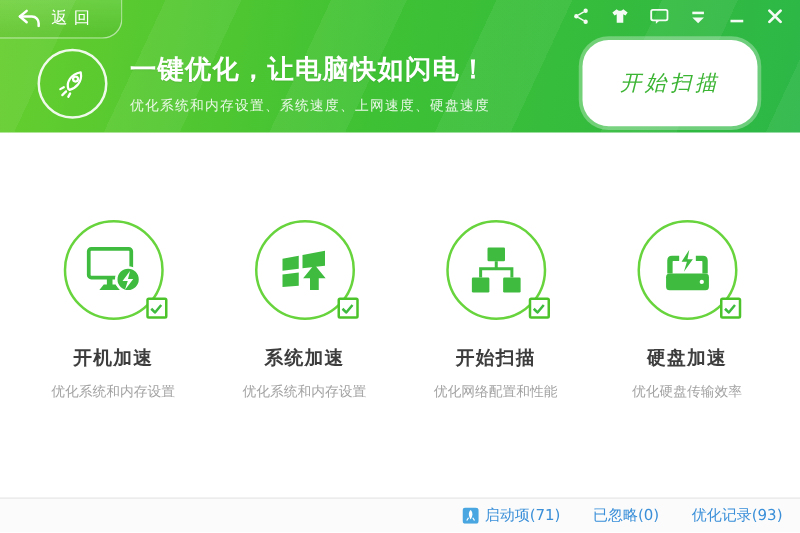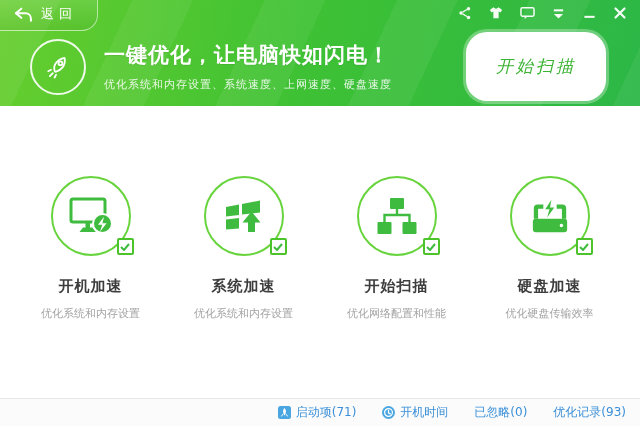--- a/index.html
+++ b/index.html
@@ -273,30 +273,20 @@
       <span style="display:flex;">
         <svg width="13" height="13" viewBox="0 0 13 13">
           <rect width="13" height="13" rx="2.5" fill="#4aa6e0"></rect>
           <path d="M6.5 2 C8.2 3.6 8.6 6.4 6.5 9.6 C4.4 6.4 4.8 3.6 6.5 2 z" fill="#fff"></path>
           <path d="M4.8 8.2 l-1.4 2.2 M8.2 8.2 l1.4 2.2" stroke="#fff" stroke-width="1"></path>
         </svg>
       </span>
       <span>启动项(71)</span>
     </span>
     <span class="slink">
-      <span style="display:flex;">
-        <svg width="13" height="13" viewBox="0 0 13 13">
-          <circle cx="6.5" cy="6.5" r="6.5" fill="#4aa6e0"></circle>
-          <circle cx="6.5" cy="6.5" r="3.9" fill="none" stroke="#fff" stroke-width="1.2"></circle>
-          <path d="M6.5 4.4 V6.8 L8.4 7.9" fill="none" stroke="#fff" stroke-width="1.2" stroke-linecap="round"></path>
-        </svg>
-      </span>
-      <span>开机时间</span>
-    </span>
-    <span class="slink">
       <span>已忽略(0)</span>
     </span>
     <span class="slink">
       <span>优化记录(93)</span>
     </span>
   </div>
 
 </div>
 
 </body></html>

